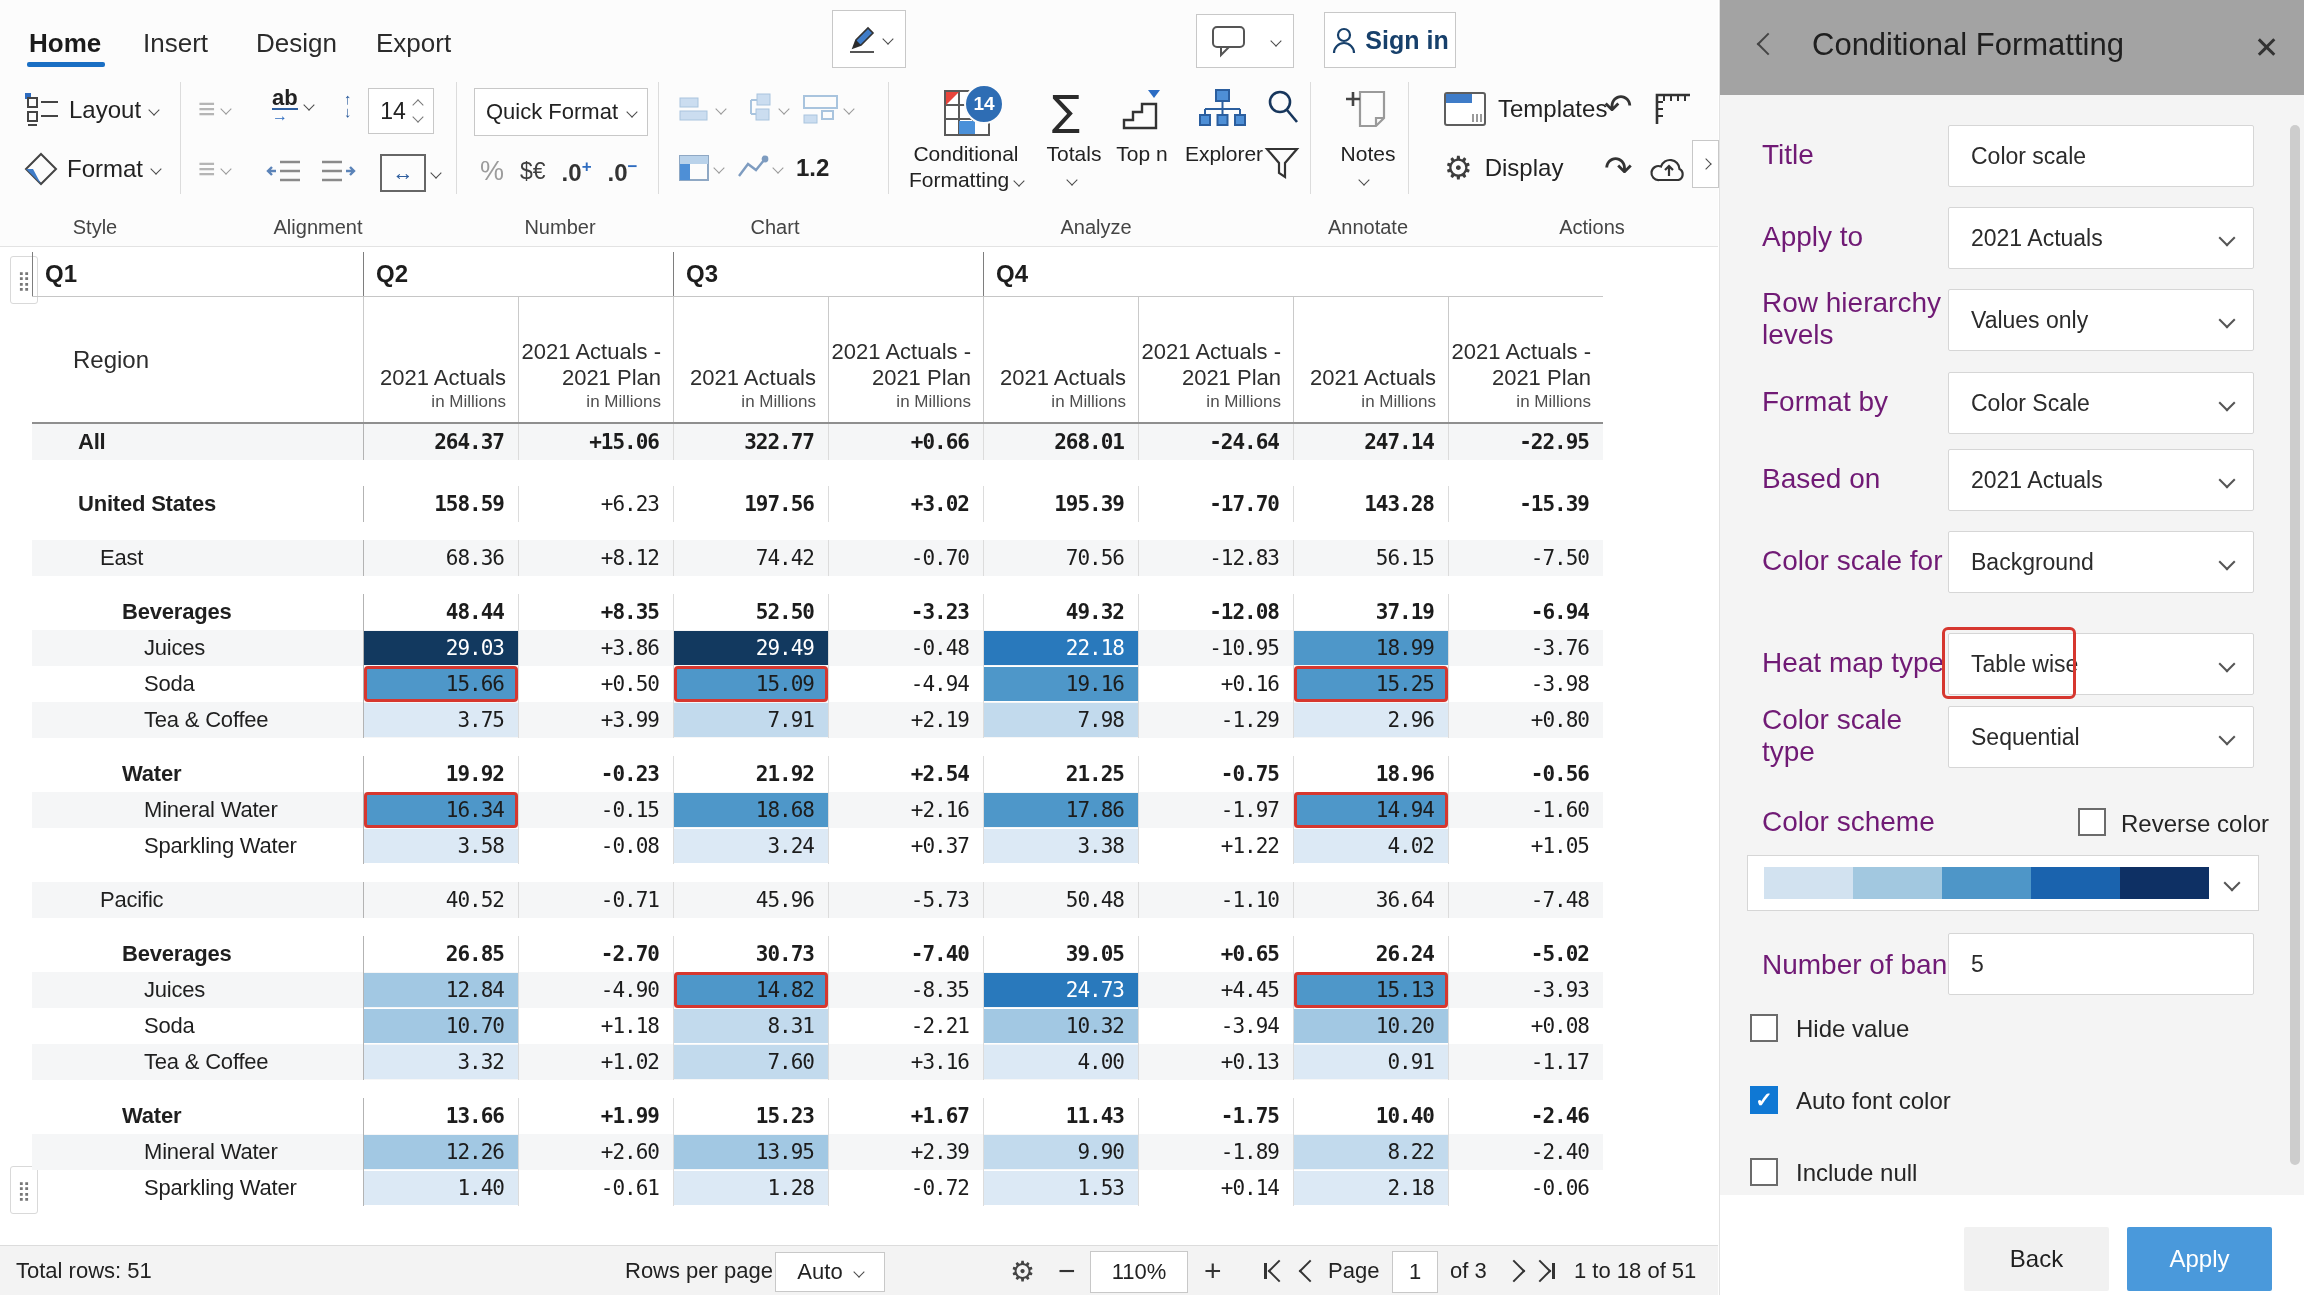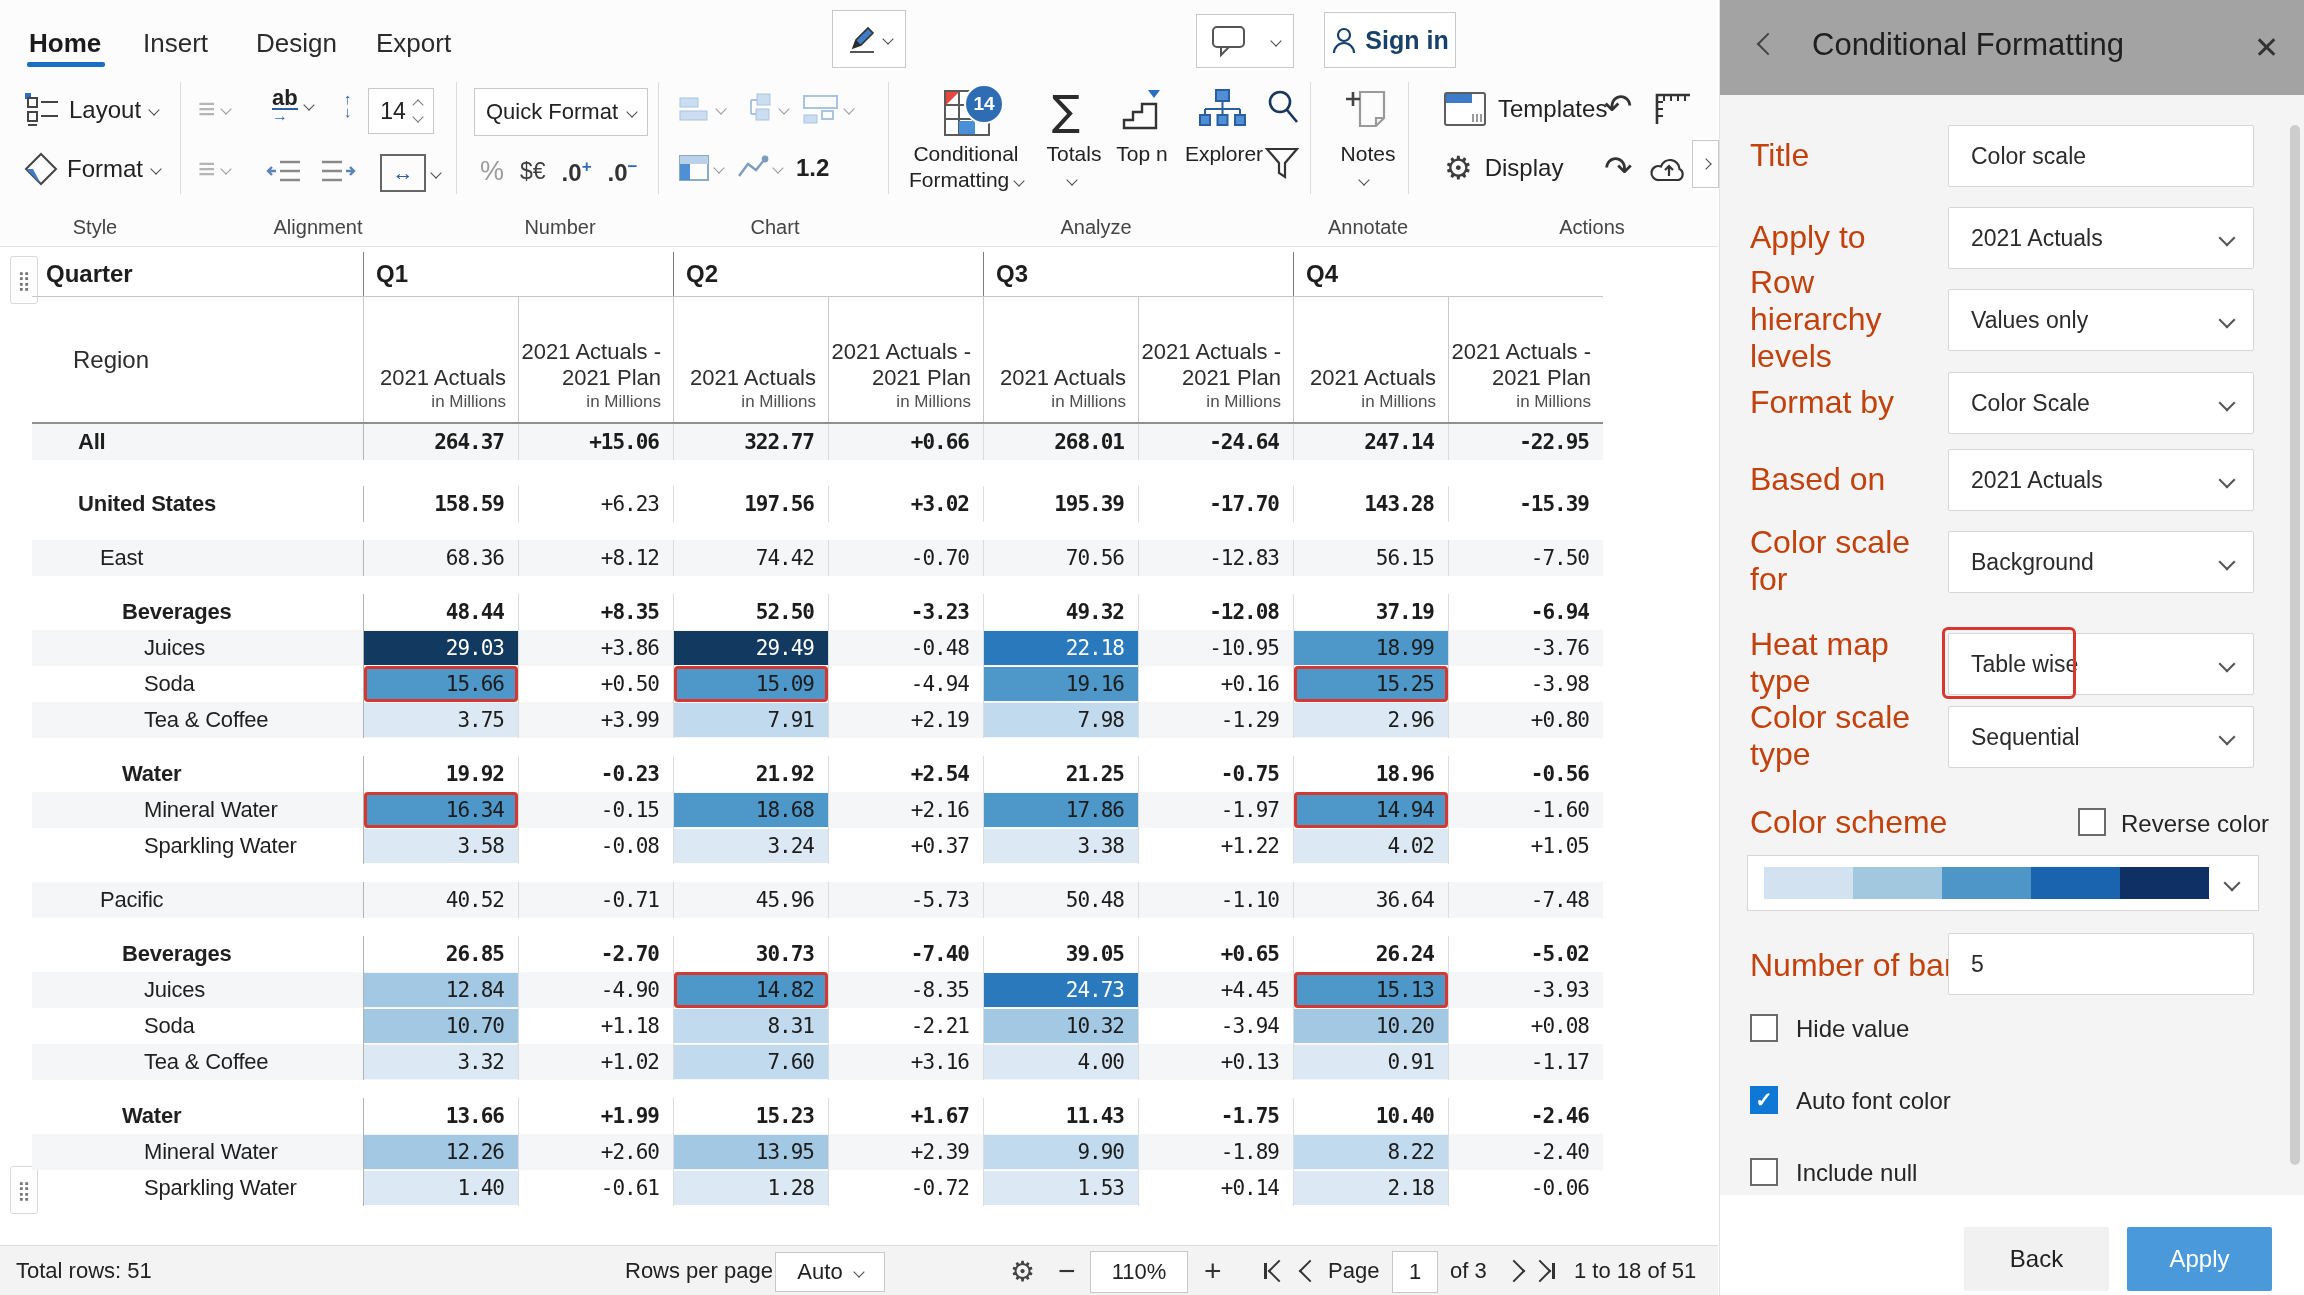--- a/index.html
+++ b/index.html
@@ -58,21 +58,21 @@
   .drag{position:absolute;left:10px;width:26px;height:46px;background:#fff;border:1px solid #D9D9D9;border-radius:3px;color:#777;display:flex;align-items:center;justify-content:center;font-size:19px;font-family:"DejaVu Sans",sans-serif;}
 
   
   .statusbar{position:absolute;left:0;top:1245px;width:1718px;height:50px;background:#F3F3F3;border-top:1px solid #DCDCDC;font-size:22px;color:#222;}
   .sb{position:absolute;top:0;height:50px;display:flex;align-items:center;}
 
   
   .panel{position:absolute;left:1719px;top:0;width:585px;height:1295px;background:#F4F4F4;border-left:1px solid #E2E2E2;}
   .p-head{position:absolute;left:0;top:0;width:585px;height:95px;background:#a3a3a3;}
   .p-title{position:absolute;left:92px;top:27px;font-size:31px;color:#1F1F1F;}
-  .p-label{position:absolute;left:30px;font-size:32px;color:#c2410c;display:flex;align-items:center;}
+  .p-label{position:absolute;left:42px;font-size:28px;color:#701a75;display:flex;align-items:center;}
   .p-ctl{position:absolute;left:228px;width:304px;height:60px;background:#fff;border:1px solid #D6D6D6;border-radius:2px;display:flex;align-items:center;font-size:23px;color:#2B2B2B;}
   .p-ctl .val{padding-left:22px;}
   .p-ctl .cv{position:absolute;right:20px;}
   .red-box{position:absolute;border:3px solid #D6372F;border-radius:6px;}
   .chk{position:absolute;width:28px;height:28px;border:2px solid #6B6B6B;background:#fff;box-sizing:border-box;}
   .chk.on{border-color:#0F78D4;background:#0F78D4;color:#fff;display:flex;align-items:center;justify-content:center;font-size:21px;font-weight:bold;}
   .chk-lbl{position:absolute;font-size:24px;color:#252525;}
   .p-foot{position:absolute;left:0;top:1195px;width:585px;height:100px;background:#fff;}
   .p-btn{position:absolute;top:32px;width:145px;height:64px;display:flex;align-items:center;justify-content:center;font-size:24px;border-radius:2px;cursor:pointer;}
   .scroll-thumb{position:absolute;left:570px;top:125px;width:10px;height:1040px;background:#CDCDCD;border-radius:5px;}
@@ -332,21 +332,20 @@
     <div class="grp-label" style="left:1512px;">Actions</div>
     <div class="abs whitebox" style="left:1692px;top:140px;width:25px;height:46px;">
         <span class="cv sm right"></span>
       </div>
   </div>
 
   <div class="drag" style="top:256px;">⣿</div>
   <div class="drag" style="top:1166px;">⣿</div>
   <div class="pivot" id="pivot">
       <div class="h1">
-        <div class="corner">Quarter</div>
         <div class="qcell">Q1</div>
         <div class="qcell">Q2</div>
         <div class="qcell">Q3</div>
         <div class="qcell">Q4</div>
       </div>
       <div class="h2">
         <div class="rgn">Region</div>
         <div class="vh">
           <span class="l1">2021 Actuals</span>
           <span class="l2">in Millions</span>

